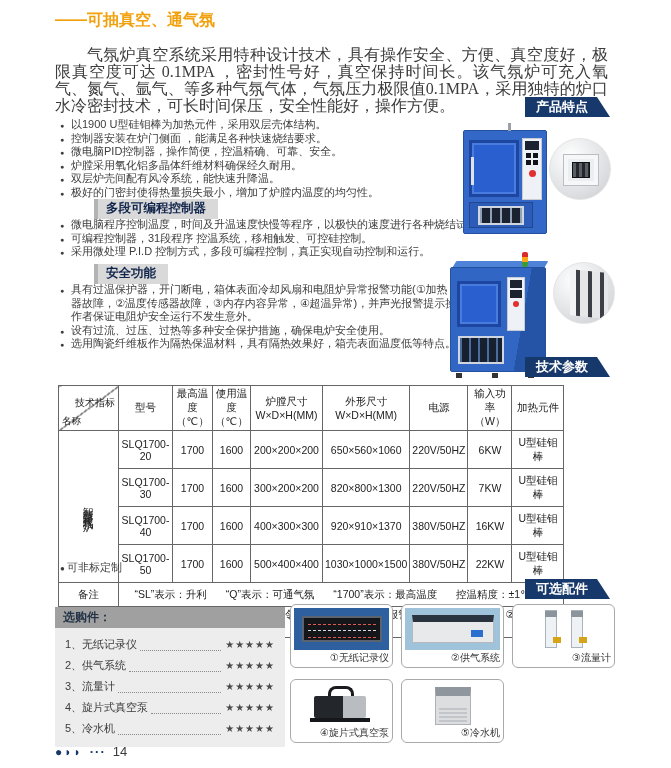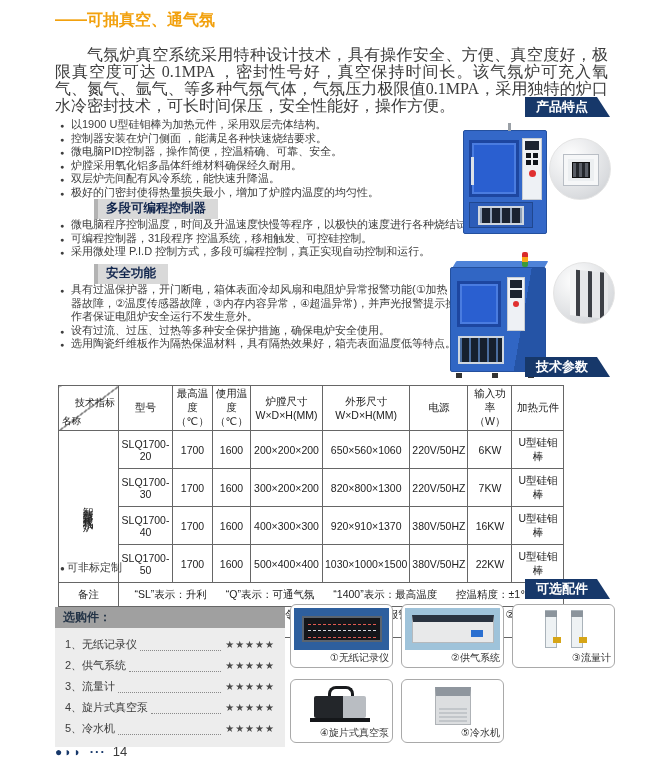--- a/index.html
+++ b/index.html
@@ -288,21 +288,21 @@
     <td>1030×1000×1500</td>
     <td>380V/50HZ</td>
     <td>22KW</td>
     <td>U型硅钼棒</td>
   </tr>
   <tr class="nrow">
     <td>备注</td>
     <td colspan="8" class="notes">
       <span>“SL”表示：升利</span>
       <span>“Q”表示：可通气氛</span>
-      <span>“1400”表示：最高温度</span>
+      <span>“1700”表示：最高温度</span>
       <span>控温精度：±1℃</span>
     </td>
   </tr>
   <tr class="srow">
     <td>安全功能</td>
     <td colspan="8" class="safety">过温保护器，开门断电，箱体表面冷却风扇，电阻炉异常报警功能(①加热器故障，②温度传感器故障，③超温异常)</td>
   </tr>
 </tbody>
   </table>
 

